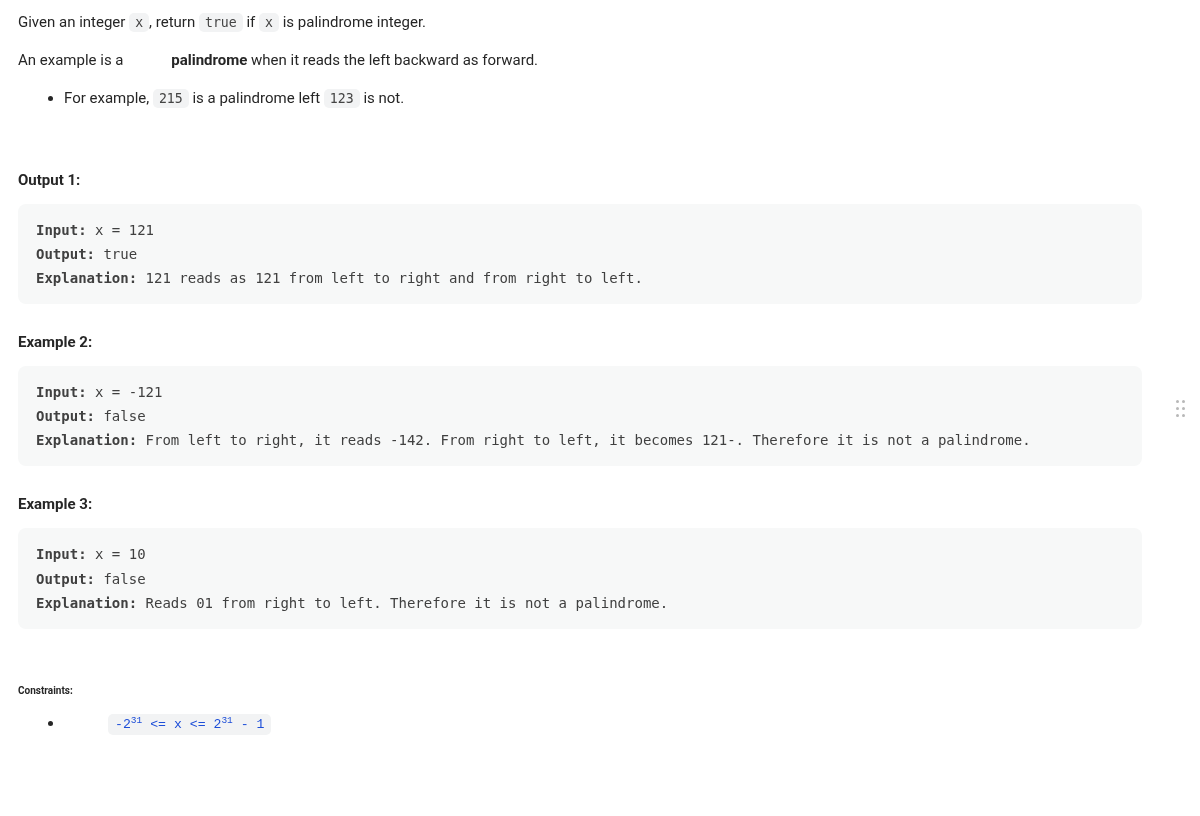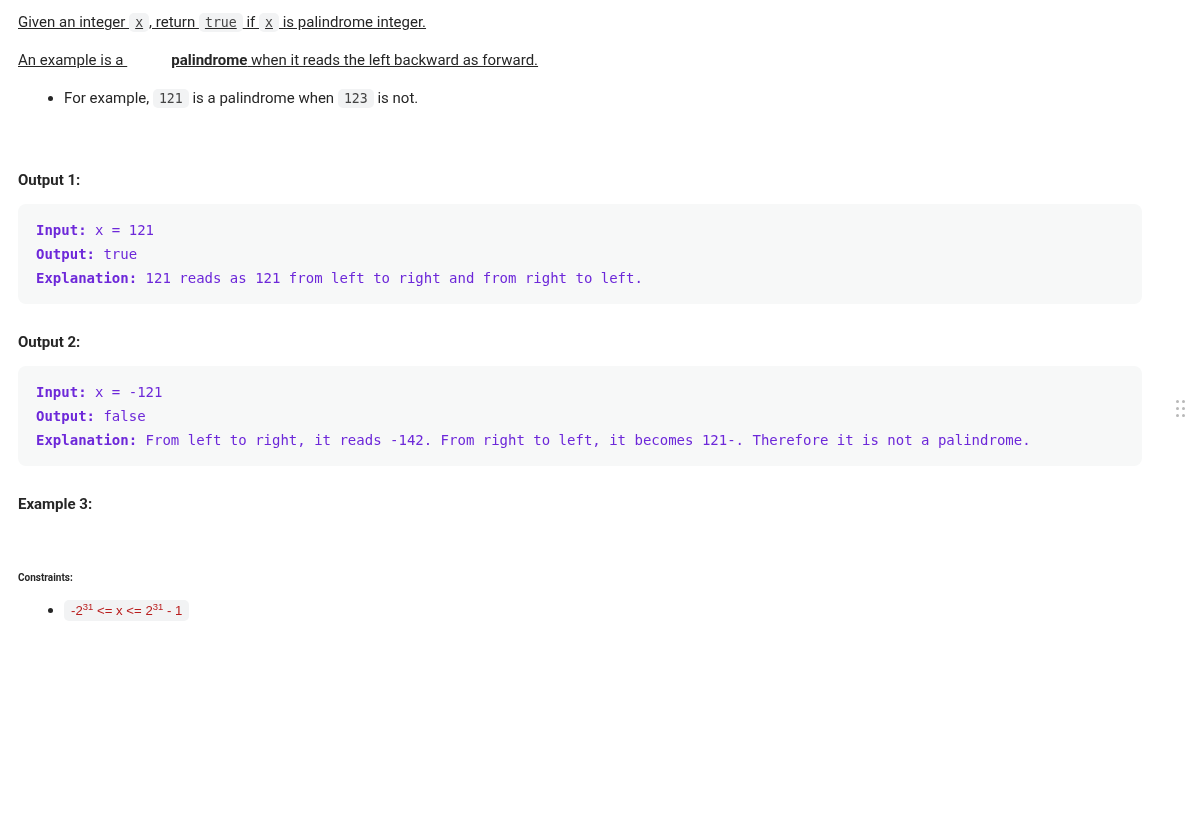--- a/index.html
+++ b/index.html
@@ -47,21 +47,21 @@
   }
   .drag-handle .dotrow {
     display: flex;
     gap: 3px;
   }
   .drag-handle .dot {
     width: 3px; height: 3px;
     background: #b8b8b8;
     border-radius: 50%;
   }
-  p { margin: 10px 0 14px 0; text-decoration: underline; }
+  p { margin: 10px 0 14px 0; }
   ul { margin: 8px 0 14px 0; padding-left: 46px; }
   li { margin: 4px 0; }
   code.inline {
     font-family: ui-monospace, SFMono-Regular, Menlo, Consolas, monospace;
     background: #f2f3f4;
     border-radius: 5px;
     padding: 2px 6px;
     font-size: 0.88em;
     color: #444;
   }
@@ -75,68 +75,72 @@
   pre.codeblock {
     background: #f7f8f8;
     border-radius: 8px;
     padding: 14px 18px;
     font-family: ui-monospace, SFMono-Regular, Menlo, Consolas, monospace;
     font-size: 14px;
     line-height: 1.72;
     white-space: pre-wrap;
     word-wrap: break-word;
     margin: 10px 0 16px 0;
-    color: #6d28d9;
+    color: #404040;
   }
   pre.codeblock b { font-weight: 700; }
   .constraints-heading {
     font-weight: 700;
     margin: 54px 0 12px 0;
     font-size: 10px;
   }
   .constraint-code {
-    font-family: Liberation Sans, sans-serif;
+    font-family: Liberation Mono, monospace;
     background: #f2f3f4;
     border-radius: 5px;
     padding: 3px 7px;
     font-size: 0.88em;
-    color: #b91c1c;
+    color: #1d4ed8;
+    margin-left: 44px;
   }
   sup { font-size: 0.72em; vertical-align: super; line-height: 0; }
 </style>
 </head>
 <body>
 
 <div class="content-pane">
 
   <p>
     <span>Given an integer </span><code class="inline">x</code><span>, return </span><code class="inline">true</code><span> if </span><code class="inline">x</code><span> is palindrome integer.</span>
   </p>
 
   <p>
     <span>An example is a </span><strong>palindrome</strong><span> when it reads the left backward as forward.</span>
   </p>
 
   <ul>
     <li>
-      <span>For example, </span><code class="inline">121</code><span> is a palindrome when </span><code class="inline">123</code><span> is not.</span>
+      <span>For example, </span><code class="inline">215</code><span> is a palindrome left </span><code class="inline">123</code><span> is not.</span>
     </li>
   </ul>
 
   <div class="example-heading first-heading">Output 1:</div>
   <pre class="codeblock"><b>Input:</b><span> x = 121</span>
 <b>Output:</b><span> true</span>
 <b>Explanation:</b><span> 121 reads as 121 from left to right and from right to left.</span></pre>
 
-  <div class="example-heading">Output 2:</div>
+  <div class="example-heading">Example 2:</div>
   <pre class="codeblock"><b>Input:</b><span> x = -121</span>
 <b>Output:</b><span> false</span>
 <b>Explanation:</b><span> From left to right, it reads -142. From right to left, it becomes 121-. Therefore it is not a palindrome.</span></pre>
 
   <div class="example-heading">Example 3:</div>
+  <pre class="codeblock"><b>Input:</b><span> x = 10</span>
+<b>Output:</b><span> false</span>
+<b>Explanation:</b><span> Reads 01 from right to left. Therefore it is not a palindrome.</span></pre>
 
   <div class="constraints-heading">Constraints:</div>
   <ul>
     <li>
       <span class="constraint-code"><span>-2</span><sup>31</sup><span> &lt;= x &lt;= </span><span>2</span><sup>31</sup><span> - 1</span></span>
     </li>
   </ul>
 
   <div style="height:60px"></div>
 </div>

